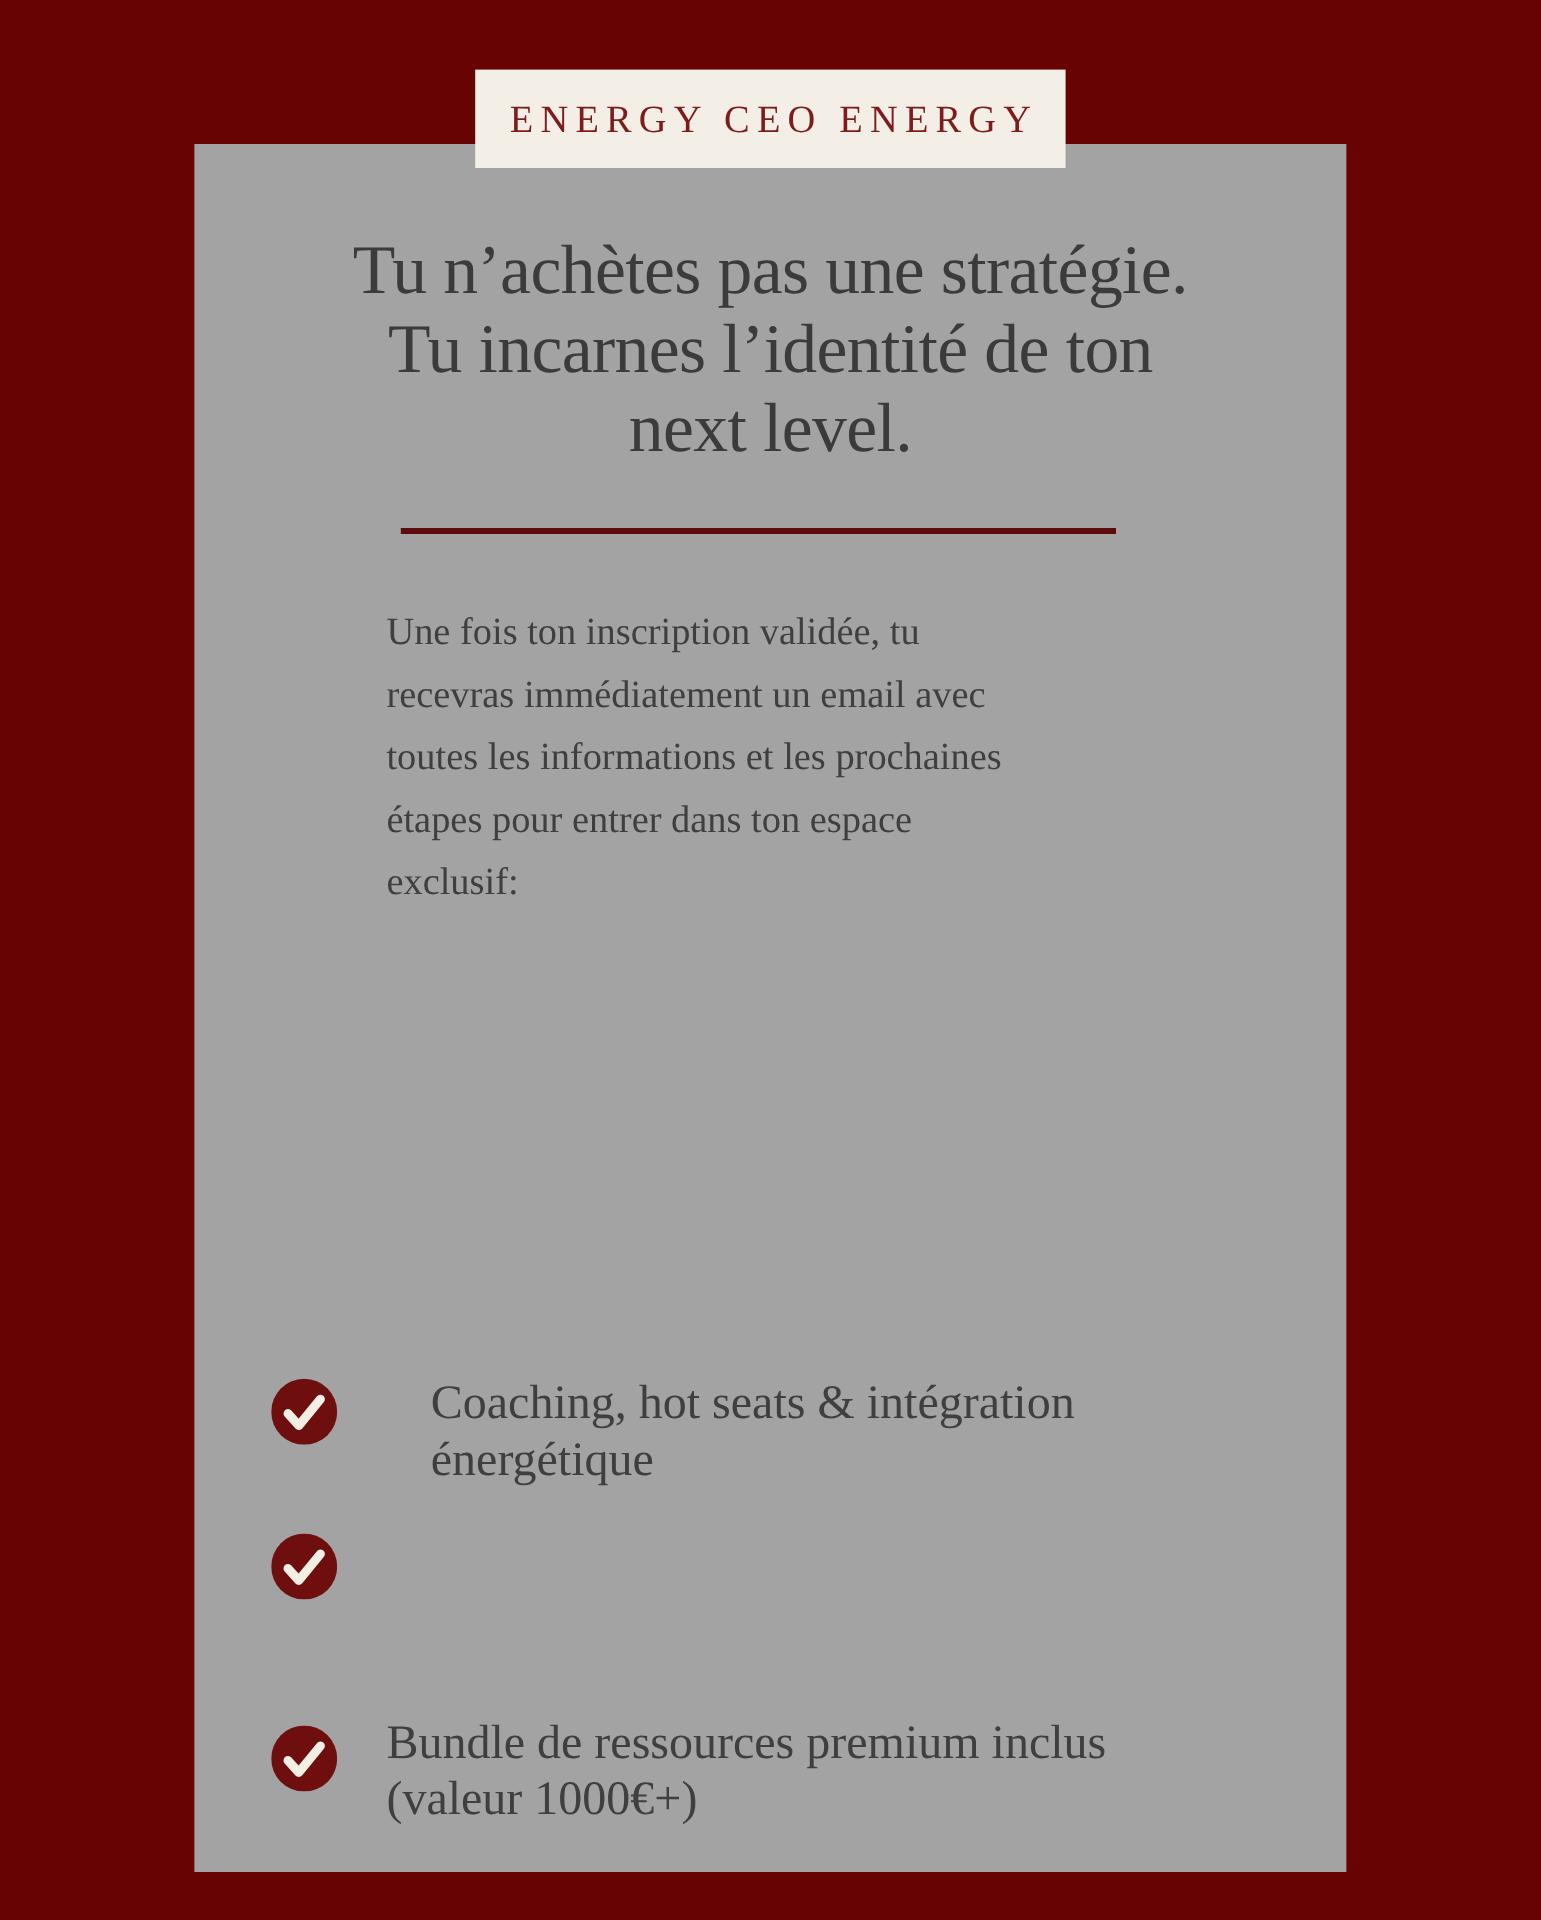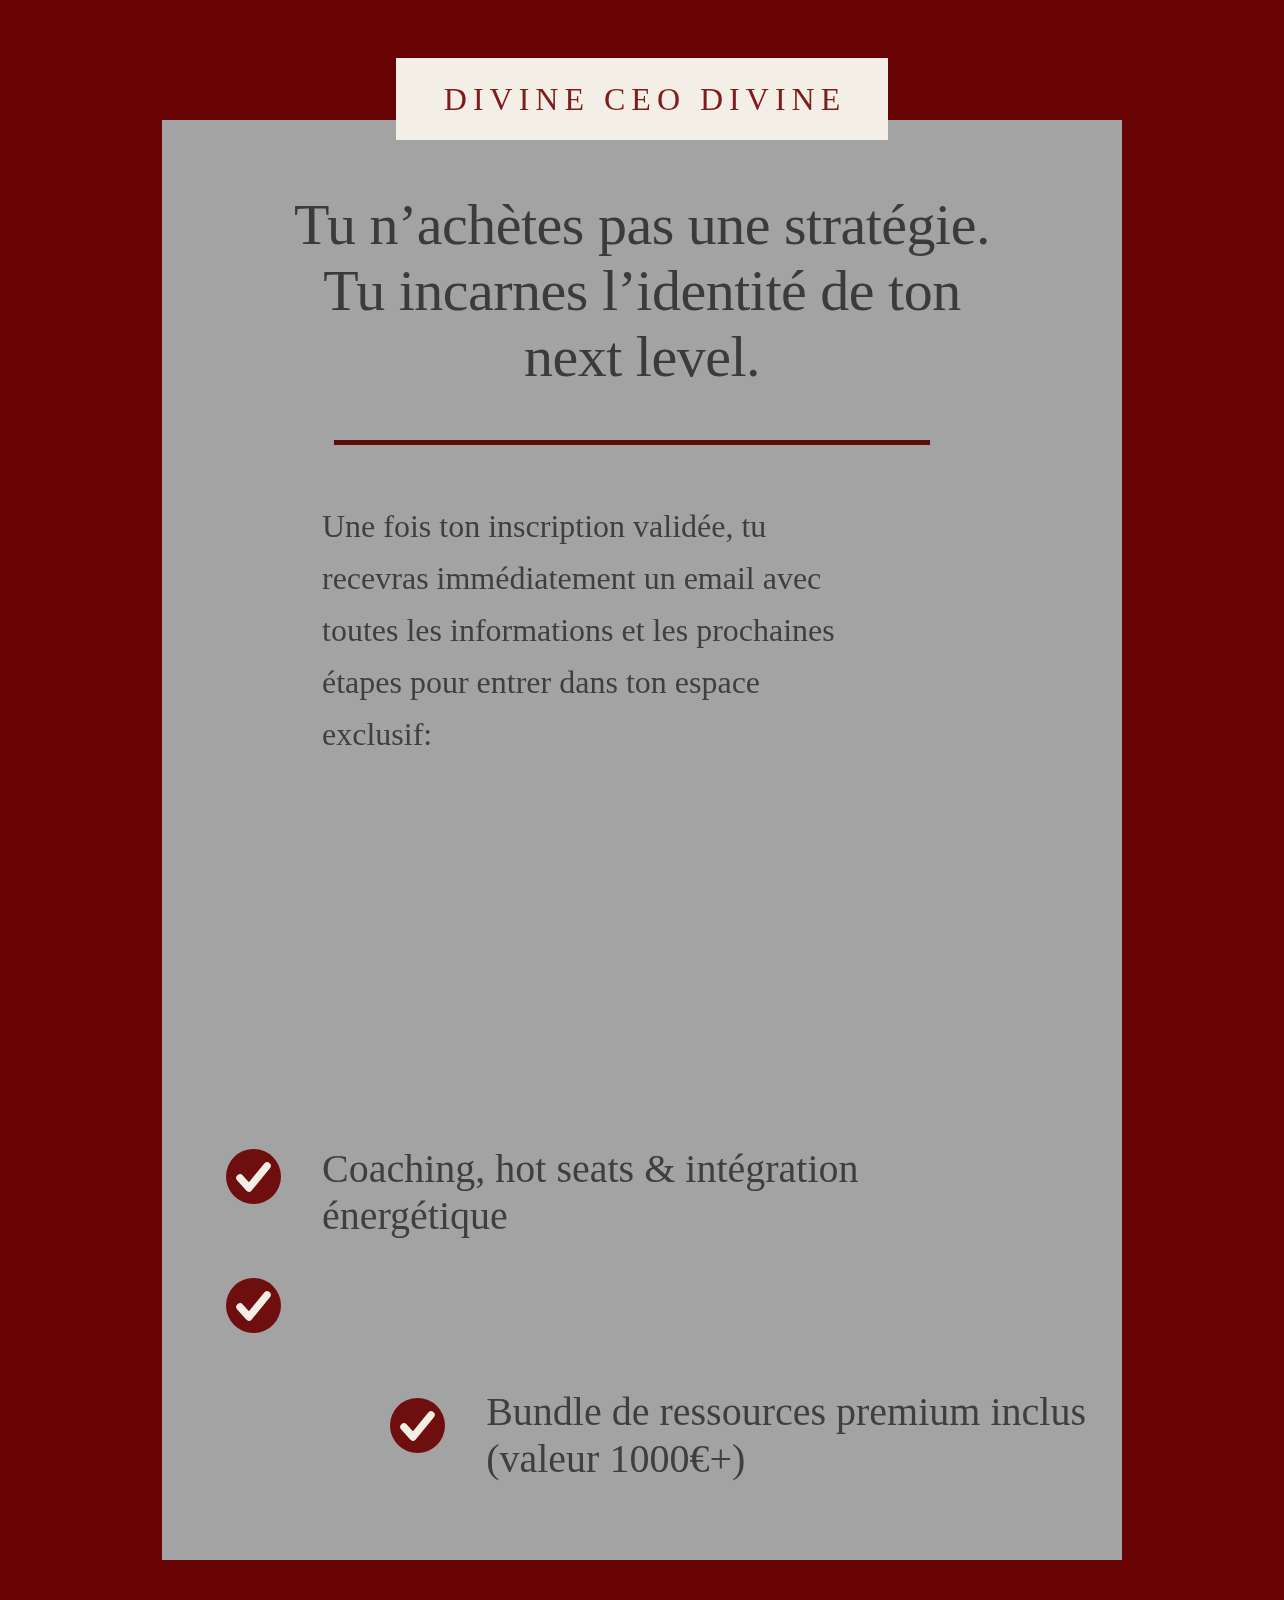--- a/index.html
+++ b/index.html
@@ -92,32 +92,32 @@
   .check-icon svg { display: block; width: 55px; height: 55px; }
   .check-text {
     font-size: 40px;
     line-height: 47px;
     color: #3f3f3f;
     white-space: pre-line;
   }
 
   .item-0 { top: 680px;  align-items: center; }
   .item-1 { top: 880px;  align-items: center; }
-  .item-2 { top: 1025px; align-items: flex-start; }
+  .item-2 { top: 1025px; align-items: flex-start; gap: 37px; }
   .item-2 .check-icon { margin-top: 4px; }
   .item-3 { top: 1172px; align-items: flex-start; }
   .item-3 .check-icon { margin-top: -14px; }
-  .item-4 { top: 1268px; align-items: flex-start; justify-content: flex-end; }
+  .item-4 { top: 1308px; align-items: flex-start; }
   .item-4 .check-icon { margin-top: 10px; }
 </style>
 </head>
 <body>
 
 <div class="banner">
-  <span class="banner-text">DIVINE CEO DIVINE</span>
+  <span class="banner-text">ENERGY CEO ENERGY</span>
 </div>
 
 <div class="card">
 
   <h1 class="heading">Tu n’achètes pas une stratégie.
 Tu incarnes l’identité de ton
 next level.</h1>
 
   <div class="divider"></div>
 

